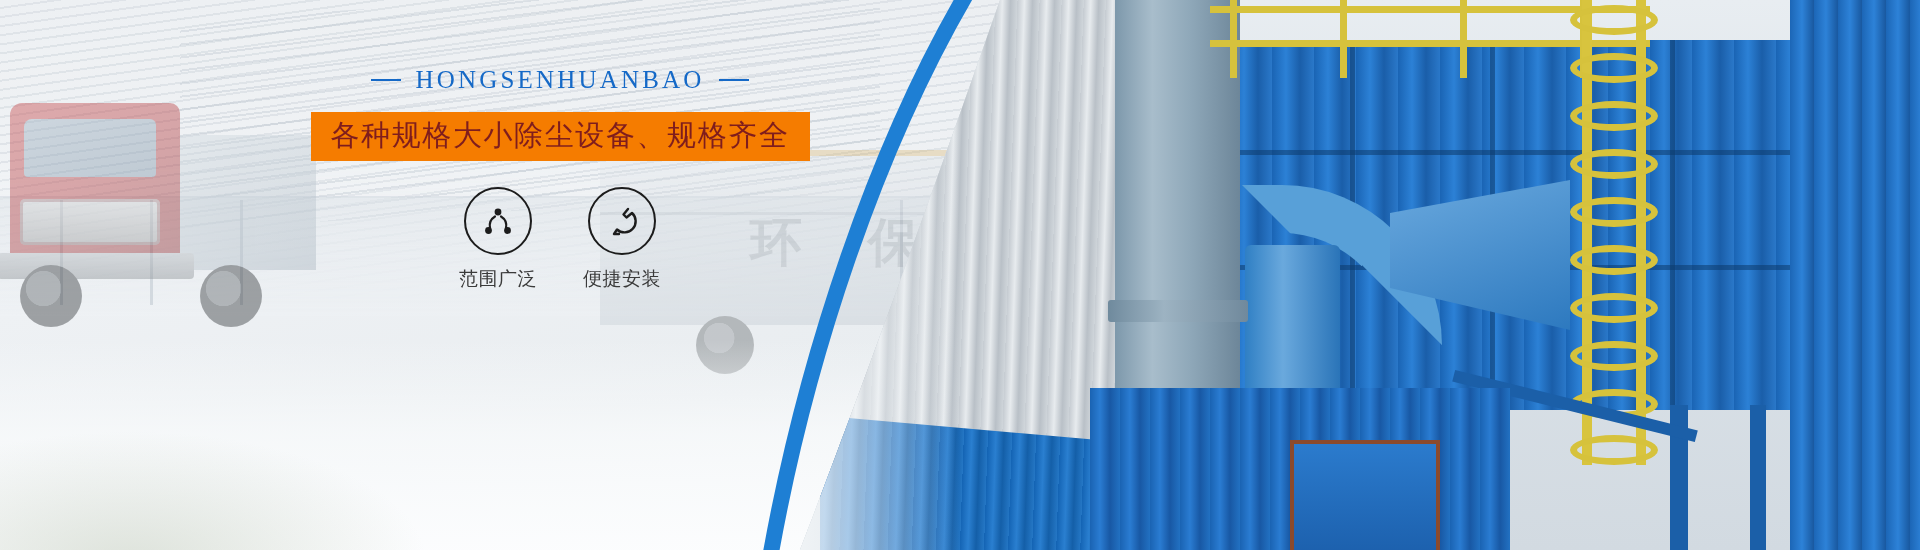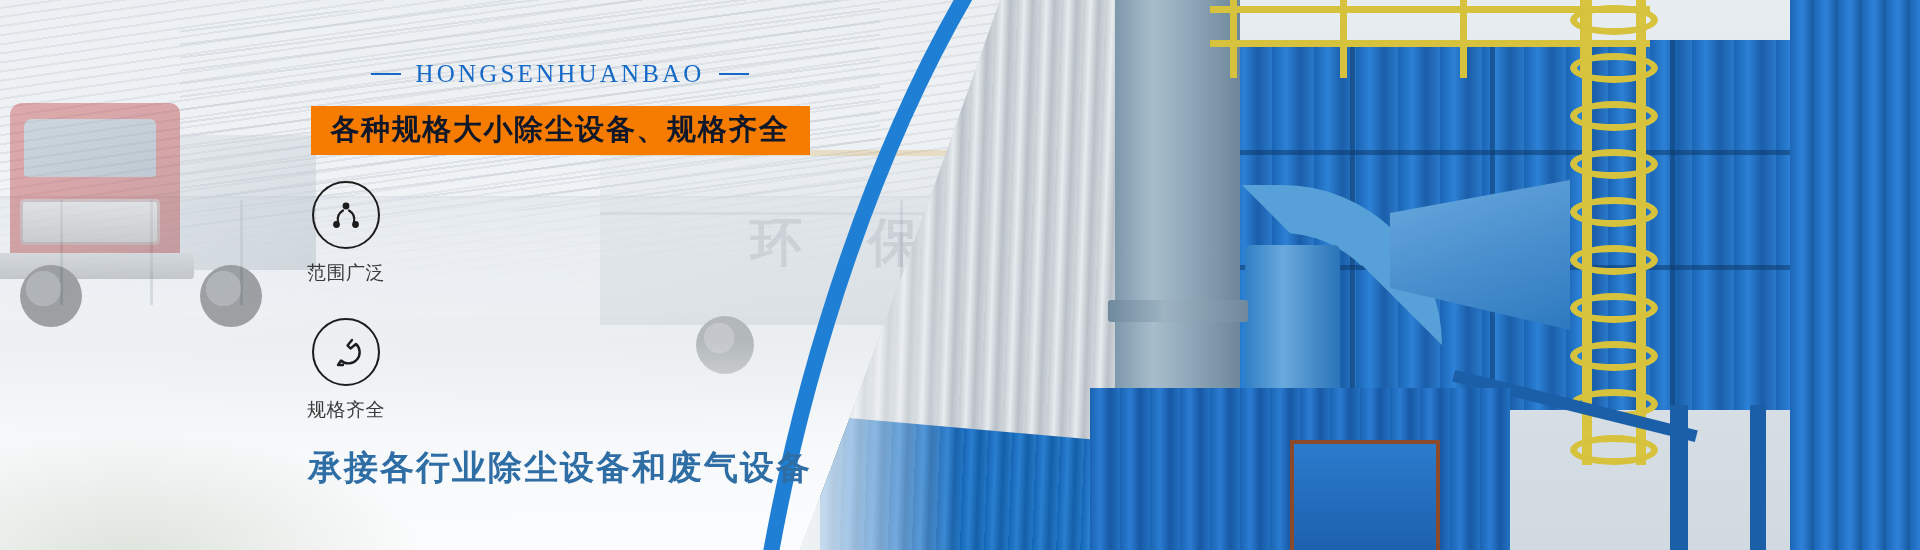--- a/index.html
+++ b/index.html
@@ -127,40 +127,40 @@
     background:repeating-linear-gradient(90deg,#1c66b6 0px,#2d82d8 12px,#19589f 24px); }
 
   .photo-fade { position:absolute; left:0; top:0; width:170px; height:550px;
     background:linear-gradient(90deg,rgba(243,246,248,.95),rgba(243,246,248,0)); }
 
   
   .arc { position:absolute; left:700px; top:-40px; width:620px; height:640px;
     pointer-events:none; }
 
   
-  .content { position:absolute; left:300px; top:60px; width:520px; text-align:center; z-index:30; }
+  .content { position:absolute; left:300px; top:66px; width:520px; text-align:center; z-index:30; }
 
   .eyebrow { display:flex; align-items:center; justify-content:center; gap:14px;
     font-family:"Liberation Serif","DejaVu Serif",serif; color:#1569c7;
     font-size:25px; letter-spacing:3.2px; }
   .eyebrow .dash { display:block; width:30px; height:2px; background:#1569c7; }
 
   .headline { margin-top:9px; font-size:63px; line-height:1.06; font-weight:bold;
     letter-spacing:1px; color:#4a3330;
     font-family:"DejaVu Sans","Liberation Sans",sans-serif;
     background:linear-gradient(96deg,#4d3632 0%,#5a3f39 22%,#7d5a50 40%,#4a332f 58%,#59403a 78%,#412c29 100%);
     -webkit-background-clip:text; background-clip:text; color:transparent;
     text-shadow:0 2px 5px rgba(120,90,80,.28); }
 
   .subbar { display:inline-block; margin-top:18px; background:#f57c00;
-    color:#0f172a; font-size:29px; font-weight:bold; letter-spacing:1.6px;
+    color:#7f1d1d; font-size:29px; font-weight:normal; letter-spacing:1.6px;
     padding:9px 20px 11px; line-height:1;
     font-family:"DejaVu Sans","Liberation Sans",sans-serif; }
 
-  .features { display:flex; justify-content:center; gap:32px; margin-top:26px;flex-direction:column; }
+  .features { display:flex; justify-content:center; gap:32px; margin-top:26px; }
   .feature { width:92px; display:flex; flex-direction:column; align-items:center; gap:11px; }
   .fcircle { width:68px; height:68px; border-radius:50%; border:2.6px solid #1c1c1c;
     display:flex; align-items:center; justify-content:center; }
   .flabel { font-size:19px; color:#3a3a3a; letter-spacing:.5px; white-space:nowrap;
     font-family:"DejaVu Sans","Liberation Sans",sans-serif; }
 
   .tagline { margin-top:22px; font-size:34px; font-weight:bold; color:#2f6ea5;
     letter-spacing:2px; font-family:"DejaVu Sans","Liberation Sans",sans-serif; }
 </style>
 </head>
@@ -288,22 +288,21 @@
         <span class="flabel">范围广泛</span>
       </div>
 
 
       <div class="feature">
         <div class="fcircle">
           <svg width="40" height="40" viewBox="0 0 40 40">
             <path d="M26 8 L21.5 13.5 L24.5 16.5 L30 12 A10.5 10.5 0 1 1 15 28.5 L12 33 L17 33" fill="none" stroke="#1c1c1c" stroke-width="2.4" stroke-linecap="round" stroke-linejoin="round"></path>
           </svg>
         </div>
-        <span class="flabel">规格齐全</span>
+        <span class="flabel">便捷安装</span>
       </div>
 
 
     </div>
 
-    <div class="tagline">承接各行业除尘设备和废气设备</div>
   </div>
 
 </div>
 
 </body></html>

